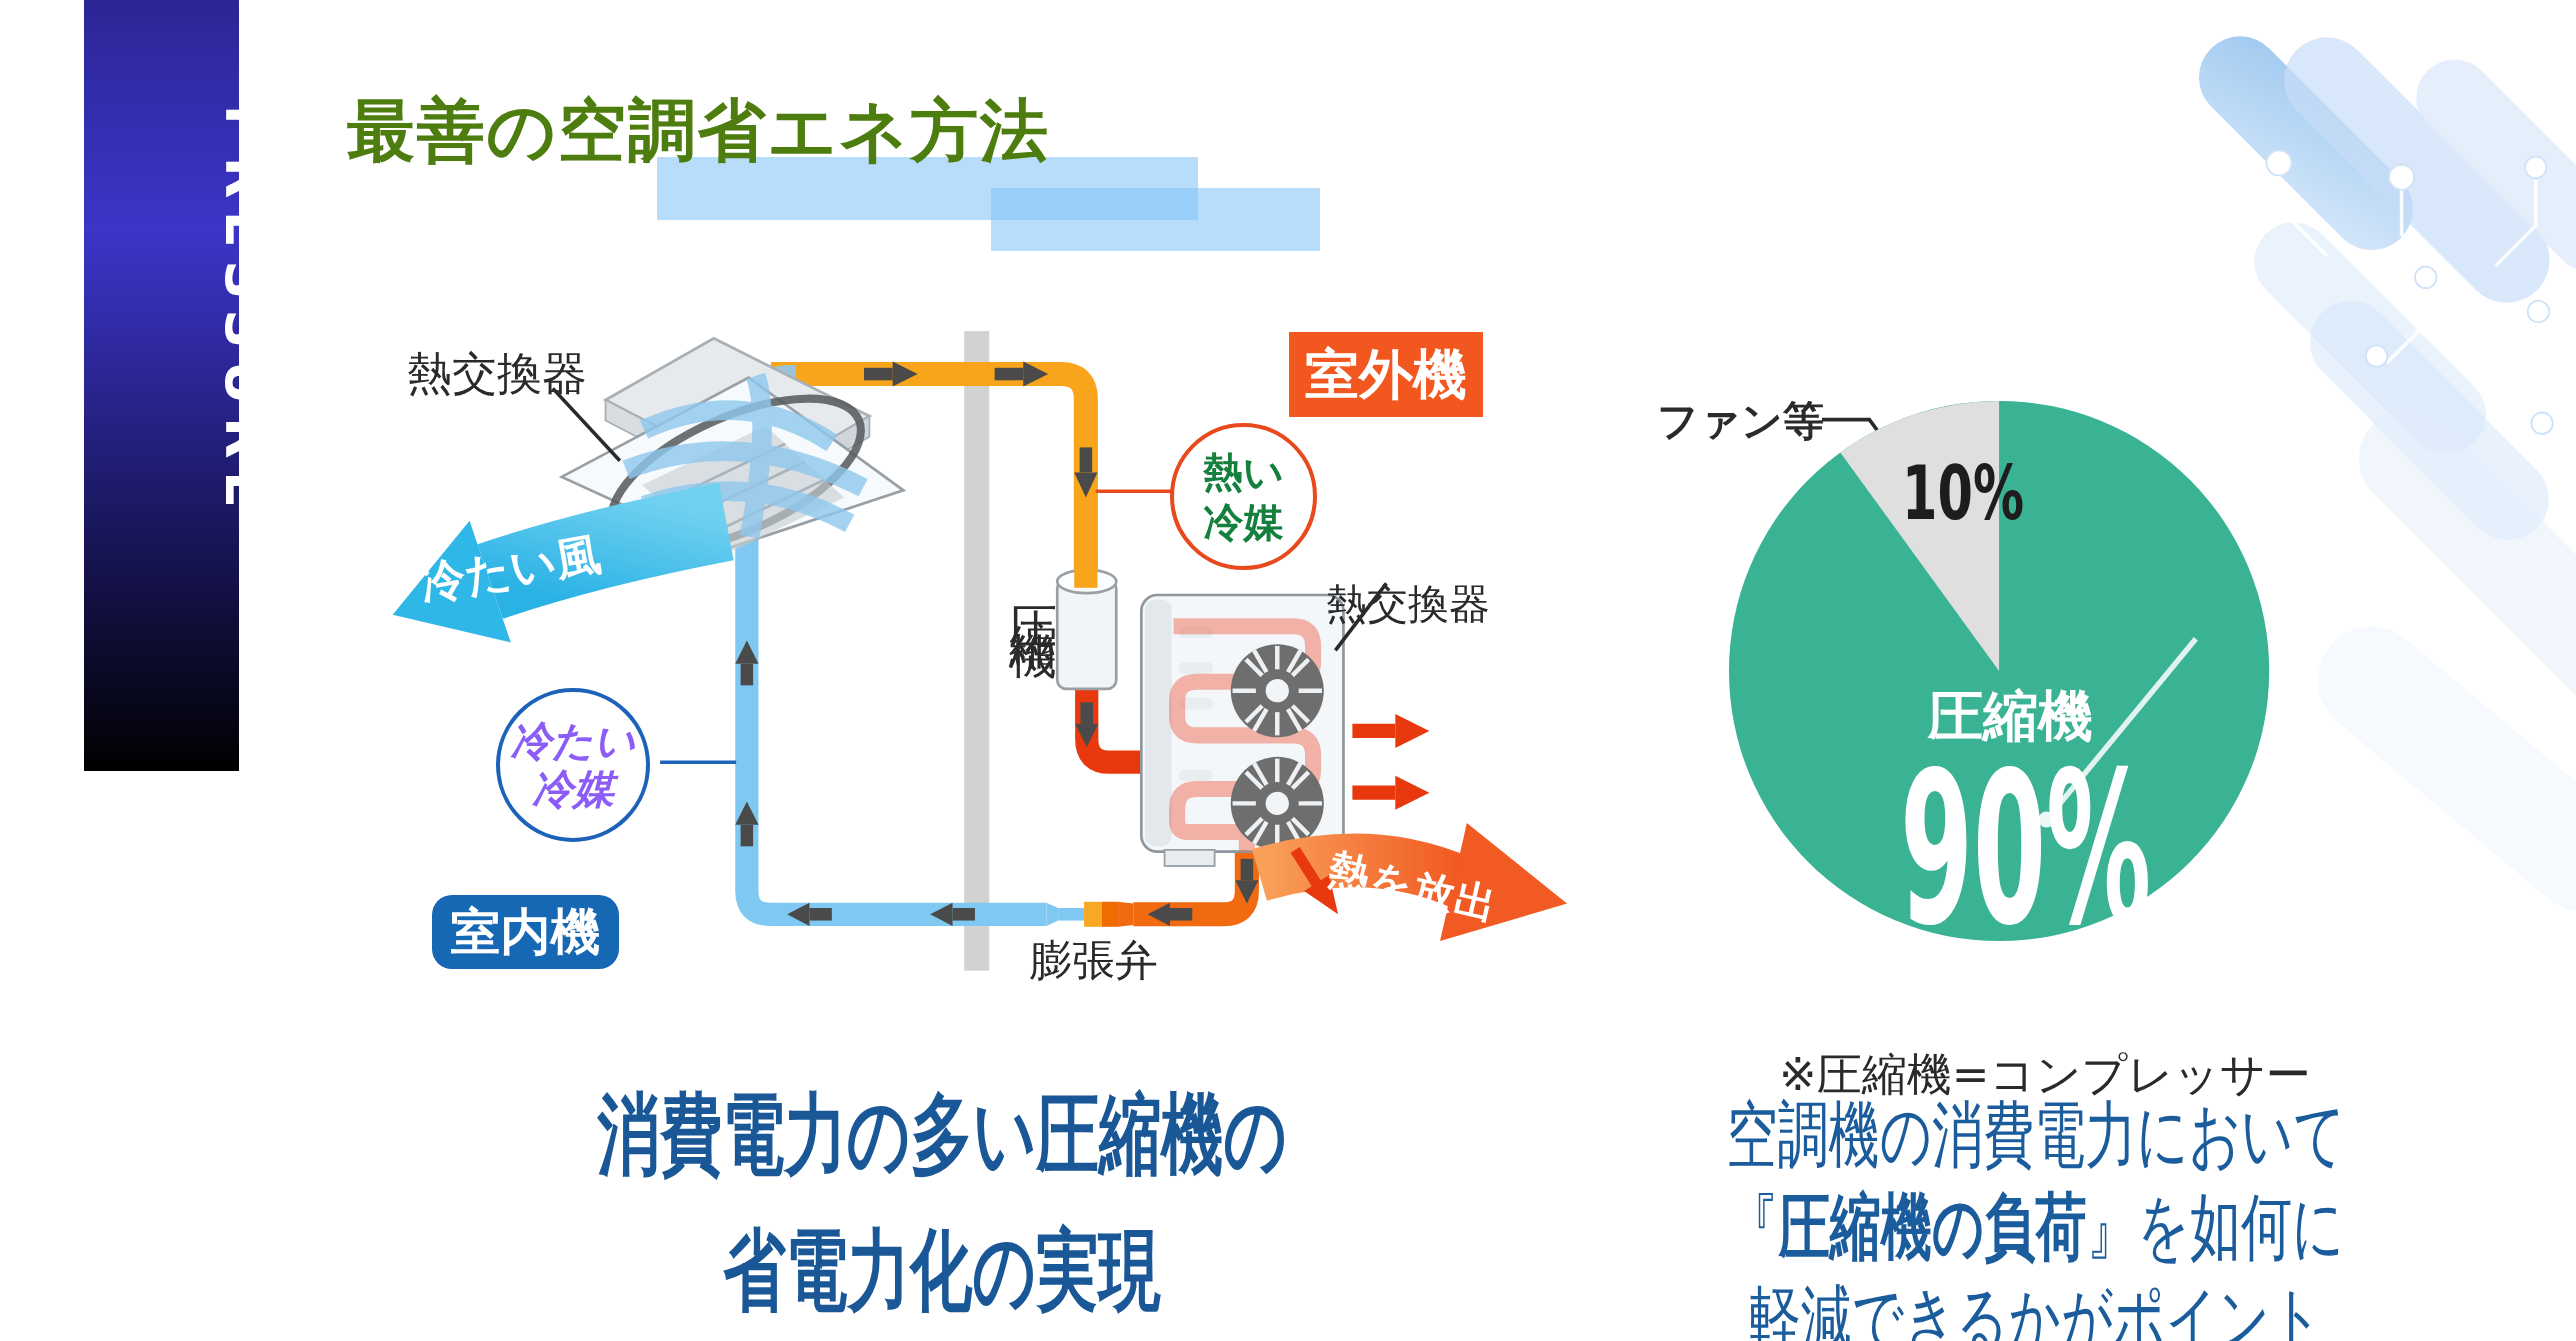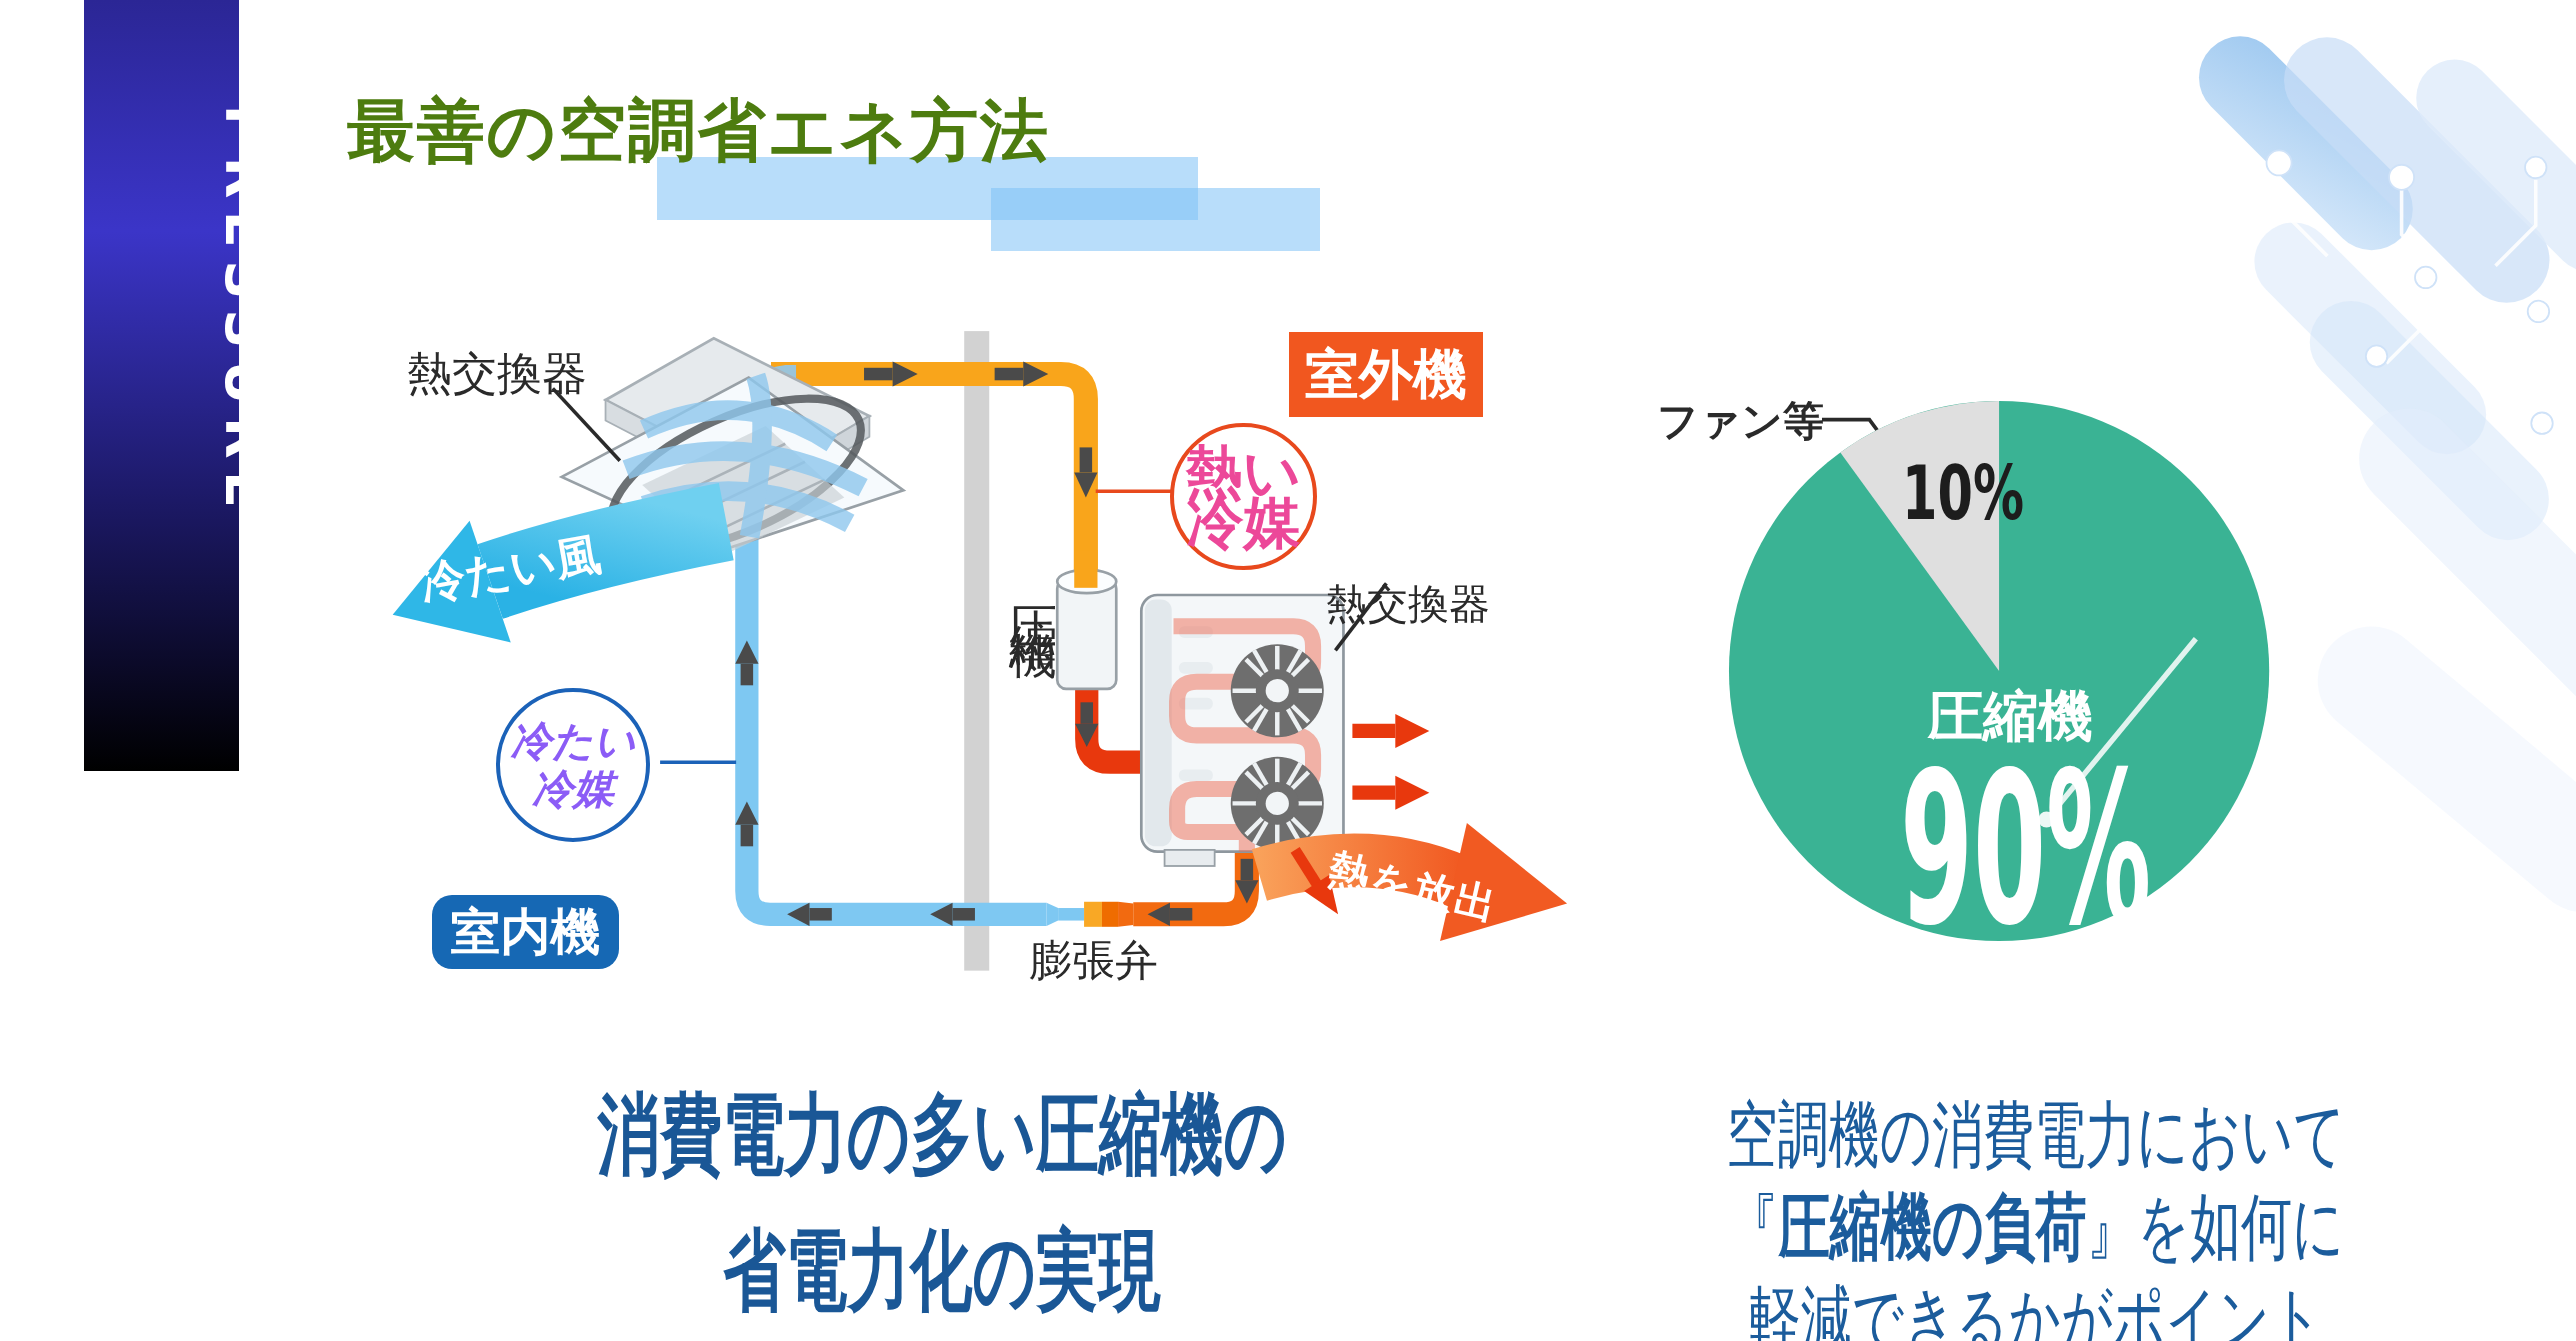--- a/index.html
+++ b/index.html
@@ -23,22 +23,22 @@
   
   .dlabel{color:#2A2A2A;font-weight:normal;white-space:nowrap;}
   .lbl-hx1{left:407px;top:344px;font-size:45px;}
   .lbl-hx2{left:1326px;top:577px;font-size:41px;}
   .lbl-valve{left:1029px;top:932px;font-size:43px;}
   .lbl-comp{left:1002px;top:569px;font-size:48px;writing-mode:vertical-rl;letter-spacing:12.5px;}
   .box-label{color:#fff;font-weight:bold;text-align:center;}
   .indoor-box{left:432px;top:895px;width:187px;height:74px;background:#1668B4;font-size:50px;line-height:74px;border-radius:20px;}
   .outdoor-box{left:1277px;top:332px;width:194px;height:85px;background:#F1571F;font-size:54px;line-height:85px;margin-left:12px;}
   .circle-badge{border-radius:50%;background:#fff;text-align:center;font-weight:bold;}
-  .hot-circle{left:1170px;top:423px;width:147px;height:147px;border:4.5px solid #E8491D;color:#ec4899;
-    font-size:57px;line-height:50px;padding-top:0;box-sizing:border-box;padding-top:19.7px;}
+  .hot-circle{left:1170px;top:423px;width:147px;height:147px;border:4.5px solid #E8491D;color:#15803d;
+    font-size:40px;line-height:50px;padding-top:0;box-sizing:border-box;padding-top:19.7px;}
   .cold-circle{left:496px;top:688px;width:154px;height:154px;border:4.5px solid #1B62B8;color:#8b5cf6;
     font-size:41px;line-height:48px;box-sizing:border-box;padding-top:25px;font-style:italic;}
   .lbl-wind{left:419px;top:535px;width:233px;font-size:45px;font-weight:bold;color:#ffffff;
     transform:rotate(-10deg);white-space:nowrap;}
   .lbl-heatout{left:1326px;top:869px;width:250px;font-size:41px;font-weight:bold;color:#ffffff;
     transform:rotate(13deg);letter-spacing:1.8px;white-space:nowrap;}
 
   
   .pie-title{left:1786px;top:293px;width:460px;height:95px;background:#fff;border:3.6px solid #1d1d1d;
     box-sizing:border-box;text-align:center;font-size:52px;font-weight:600;color:#1d1d1d;line-height:88px;white-space:nowrap;}
@@ -270,20 +270,21 @@
     <div>冷たい</div>
     <div>冷媒</div>
   </div>
   <div class="abs lbl-wind">冷たい風</div>
   <div class="abs lbl-heatout">熱を放出</div>
 
   <div class="abs lbl-fans">ファン等</div>
   <div class="abs pct10">10%</div>
   <div class="abs pie-comp">圧縮機</div>
   <div class="abs pct90">90%</div>
+  <div class="abs pie-note">※圧縮機=コンプレッサー</div>
 
   <div class="abs cap-center">
     <div>消費電力の多い圧縮機の</div>
     <div>省電力化の実現</div>
   </div>
   <div class="abs cap-right">
     <div>空調機の消費電力において</div>
     <div><span>『</span><span class="b">圧縮機の負荷</span><span>』を如何に</span></div>
     <div>軽減できるかがポイント</div>
   </div>

